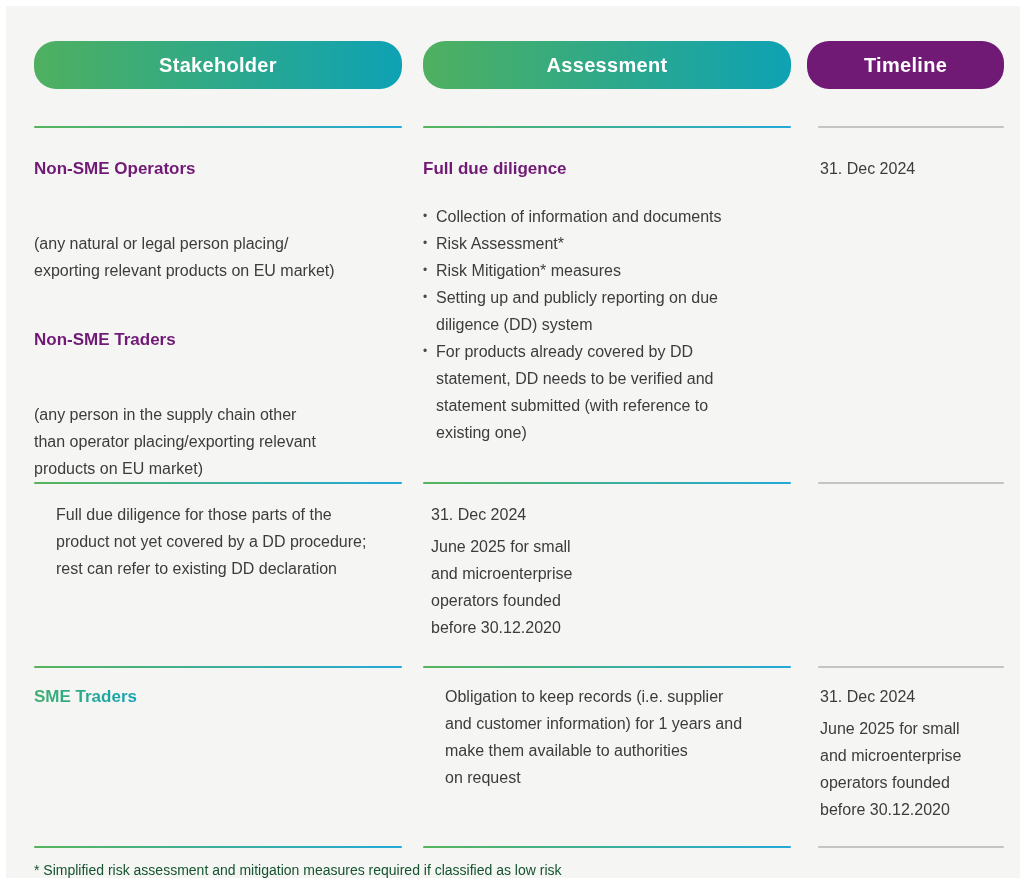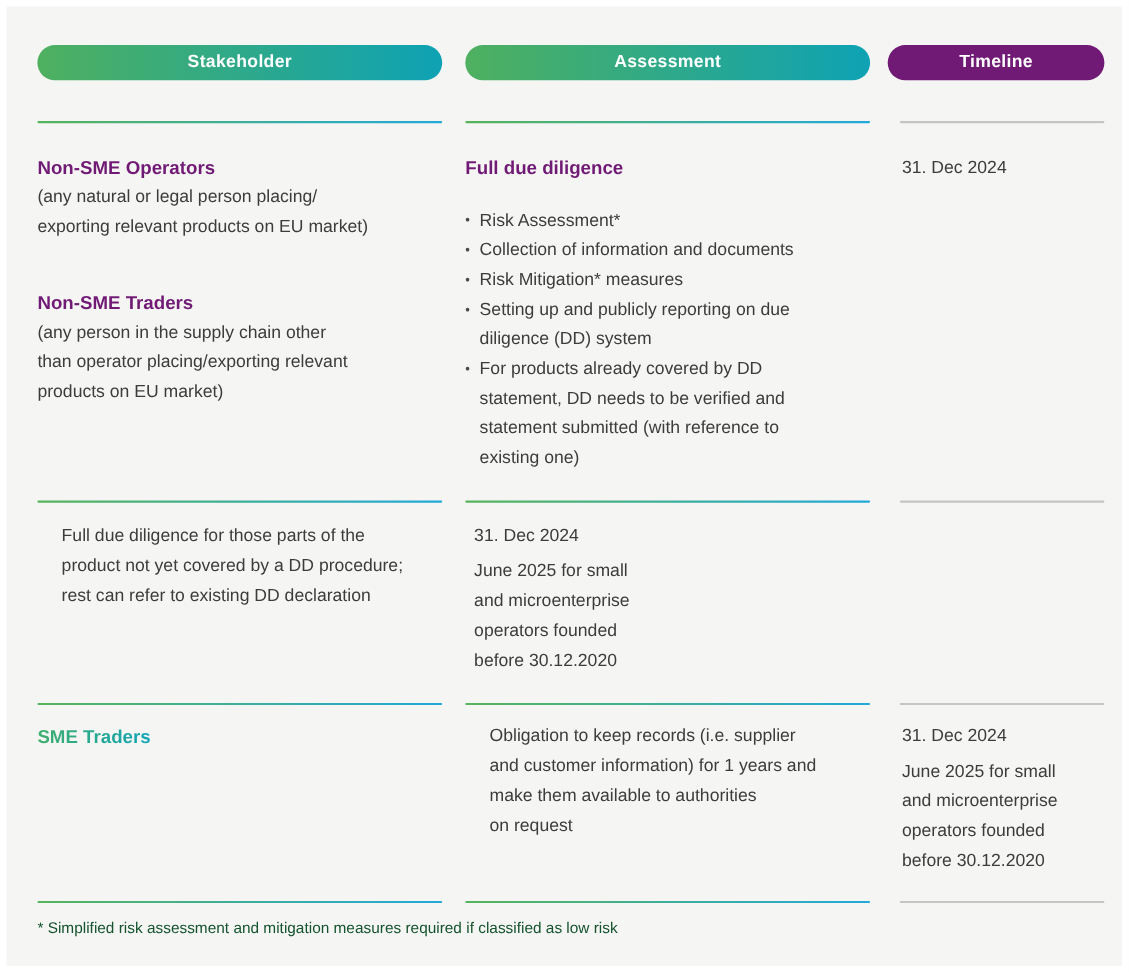--- a/index.html
+++ b/index.html
@@ -16,23 +16,23 @@
     overflow: hidden;
   }
   .band { display: flex; padding-left: 28px; }
   .c1 { width: 368px; margin-right: 21px; flex-shrink: 0; }
   .c2 { width: 368px; margin-right: 16px; flex-shrink: 0; }
   .c3 { width: 197px; flex-shrink: 0; }
 
   
   .header-band { margin-top: 35px; }
   .pill {
-    height: 32px; border-radius: 22px;
+    height: 48px; border-radius: 22px;
     display: flex; align-items: center; justify-content: center;
-    color: #ffffff; font-size: 16px; font-weight: 700;
+    color: #ffffff; font-size: 20px; font-weight: 700;
     letter-spacing: 0.3px;
   }
   .pill-gradient { background: linear-gradient(90deg, #4FB05F, #0EA2B4); }
   .pill-gray { background: #701a75; }
 
   
   .divider-band-1 { margin-top: 37px; }
   .divider {
     height: 2px; border-radius: 1px;
     background: linear-gradient(90deg, #57B45B, #23A9D9);
@@ -53,21 +53,21 @@
     font-size: 17px; font-weight: 700; line-height: 27px;
     color: #701a75;
   }
   .grad-text {
     display: inline-block;
     background: linear-gradient(90deg, #3FAE6E, #0FA3B5);
     -webkit-background-clip: text;
     background-clip: text;
     color: transparent;
   }
-  .desc { white-space: pre-line; }
+  .desc { white-space: pre-line; margin-top: 48px; }
   .group-2 { margin-top: 42px; }
 
   .bullets {
     list-style: none;
     margin: 21px 0 0 0; padding: 0;
     max-width: 345px;
   }
   .bullets li {
     position: relative;
     padding-left: 13px;
@@ -129,22 +129,22 @@
       <div class="group group-2">
         <div class="heading">Non-SME Traders</div>
         <div class="desc">(any person in the supply chain other
 than operator placing/exporting relevant
 products on EU market)</div>
       </div>
     </div>
     <div class="c2">
       <div class="heading">Full due diligence</div>
       <ul class="bullets">
+        <li>Collection of information and documents</li>
         <li>Risk Assessment*</li>
-        <li>Collection of information and documents</li>
         <li>Risk Mitigation* measures</li>
         <li>Setting up and publicly reporting on due
 diligence (DD) system</li>
         <li>For products already covered by DD
 statement, DD needs to be verified and
 statement submitted (with reference to
 existing one)</li>
       </ul>
     </div>
     <div class="c3 timeline-cell">

